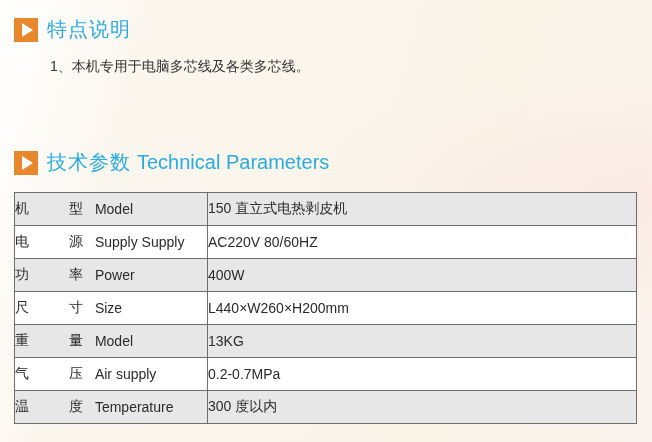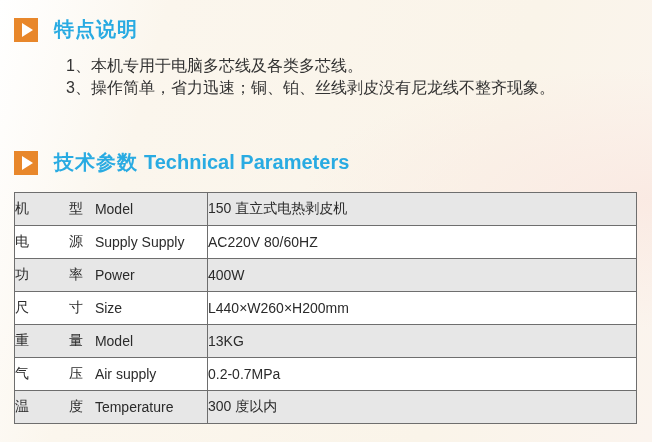--- a/index.html
+++ b/index.html
@@ -28,39 +28,38 @@
     flex:0 0 auto;
   }
   .play-icon .tri{
     width:0;height:0;
     border-left:11px solid #ffffff;
     border-top:7px solid transparent;
     border-bottom:7px solid transparent;
     margin-left:3px;
   }
   .heading-text{
-    margin-left:16px;
+    margin-left:9px;
     color:#29abe2;
     font-size:20px;
-    font-weight:bold;
+    font-weight:normal;
     letter-spacing:1px;
     white-space:nowrap;
   }
   .heading-text .en{
     letter-spacing:0;
     margin-left:6px;
   }
   .feature-list{
     position:absolute;
     top:55px;left:50px;
     color:#333333;
-    font-size:16px;
+    font-size:14px;
     line-height:22px;
     white-space:nowrap;
-    margin-left:16px;
   }
   table.params{
     position:absolute;
     top:192px;left:14px;
     width:623px;
     border-collapse:collapse;
     table-layout:fixed;
     font-size:14px;
     color:#2b2b2b;
   }
@@ -89,21 +88,20 @@
 
   <div class="section-heading heading-features">
     <span class="play-icon">
         <span class="tri"></span>
       </span>
     <span class="heading-text">特点说明</span>
   </div>
 
   <div class="feature-list">
     <div>1、本机专用于电脑多芯线及各类多芯线。</div>
-    <div>3、操作简单，省力迅速；铜、铂、丝线剥皮没有尼龙线不整齐现象。</div>
   </div>
 
   <div class="section-heading heading-params">
     <span class="play-icon">
         <span class="tri"></span>
       </span>
     <span class="heading-text">
       <span>技术参数</span><span class="en">Technical Parameters</span>
     </span>
   </div>

